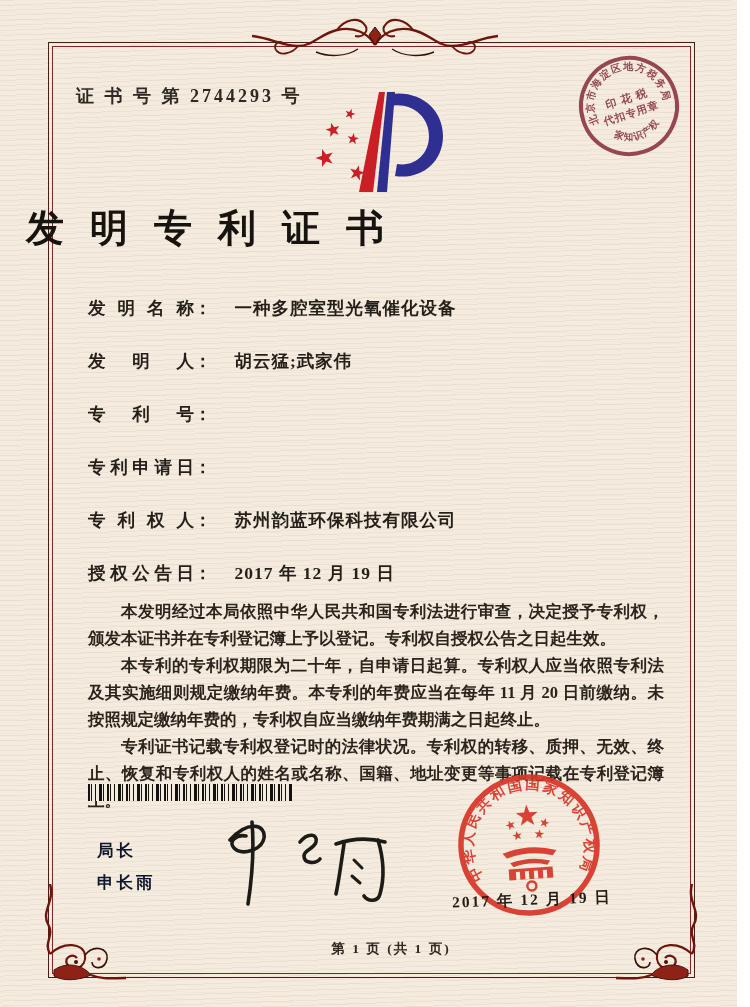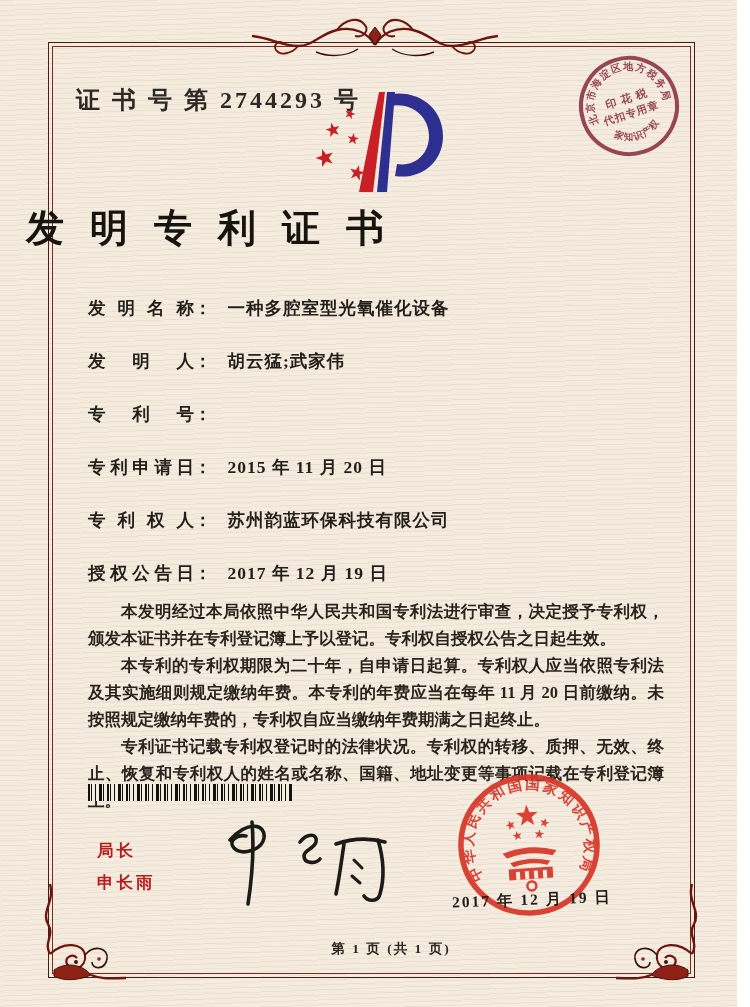--- a/index.html
+++ b/index.html
@@ -21,46 +21,46 @@
 
   
   .frame-outer{position:absolute;left:48px;top:42px;width:645px;height:934px;border:1.5px solid #43201a;}
   .frame-inner{position:absolute;inset:3px;border:1px solid #7c2a1f;}
 
   .flourish{position:absolute;pointer-events:none;}
   .flourish-top{left:252px;top:5px;width:246px;height:66px;}
   .flourish-bl{left:24px;top:884px;width:102px;height:100px;}
   .flourish-br{left:616px;top:884px;width:102px;height:100px;transform:scaleX(-1);}
 
-  .cert-no{position:absolute;left:76px;top:84px;font-size:24px;font-weight:bold;letter-spacing:3px;color:#2e2924;}
+  .cert-no{position:absolute;left:76px;top:84px;font-size:18px;font-weight:bold;letter-spacing:3px;color:#2e2924;}
 
   .logo{position:absolute;left:295px;top:88px;width:160px;height:120px;}
 
   .doc-title{
     position:absolute;left:0;top:203px;width:750px;text-align:left;
     font-size:38px;font-weight:bold;letter-spacing:26px;text-indent:26px;color:#17130f;
   }
 
   .fields{position:absolute;left:88px;top:296px;width:580px;display:flex;flex-direction:column;gap:31px;}
   .field-row{display:flex;align-items:baseline;height:22px;font-size:17.5px;font-weight:bold;color:#241f19;}
   .field-label{display:inline-block;width:106px;text-align:justify;text-align-last:justify;}
   .field-colon{margin:0 2px 0 0;}
-  .field-value{margin-left:14px;letter-spacing:1px;white-space:nowrap;}
+  .field-value{margin-left:21px;letter-spacing:1px;white-space:nowrap;}
 
   .body-text{position:absolute;left:88px;top:598px;width:576px;font-size:16.5px;line-height:27px;
     text-align:justify;color:#2a241d;font-weight:600;}
   .body-text p{margin:0;text-indent:2em;}
 
   .barcode{position:absolute;left:88px;top:784px;width:205px;height:17px;
     background:repeating-linear-gradient(90deg,
       #14110e 0 2px, #f3ecdf 2px 3px, #14110e 3px 4px, #f3ecdf 4px 7px,
       #14110e 7px 8px, #f3ecdf 8px 11px, #14110e 11px 14px, #f3ecdf 14px 15px,
       #14110e 15px 16px, #f3ecdf 16px 19px);}
 
-  .director{position:absolute;left:97px;top:840px;font-size:16.5px;font-weight:bold;color:#b91c1c;}
+  .director{position:absolute;left:97px;top:840px;font-size:16.5px;font-weight:bold;color:#0f172a;}
   .director .row{letter-spacing:3px;margin-bottom:10px;}
   .signature{position:absolute;left:208px;top:812px;width:185px;height:100px;}
 
   
   .seal{position:absolute;left:456px;top:772px;width:146px;height:146px;opacity:.93;transform:rotate(-4deg);}
   .seal-date{position:absolute;left:452px;top:889px;width:200px;font-size:15.5px;font-weight:bold;
     letter-spacing:2px;color:#231c14;transform:rotate(-2deg);white-space:nowrap;}
 
   
   .tax-stamp{position:absolute;left:577px;top:54px;width:104px;height:104px;transform:rotate(-18deg);opacity:.92;}
@@ -145,21 +145,20 @@
       <span class="field-colon">：</span>
     <span class="field-value">胡云猛;武家伟</span>
   </div>
   <div class="field-row">
     <span class="field-label">专利号</span>
       <span class="field-colon">：</span>
   </div>
   <div class="field-row">
     <span class="field-label">专利申请日</span>
       <span class="field-colon">：</span>
-    <span class="field-value">2015 年 11 月 20 日</span>
   </div>
   <div class="field-row">
     <span class="field-label">专利权人</span>
       <span class="field-colon">：</span>
     <span class="field-value">苏州韵蓝环保科技有限公司</span>
   </div>
   <div class="field-row">
     <span class="field-label">授权公告日</span>
       <span class="field-colon">：</span>
     <span class="field-value">2017 年 12 月 19 日</span>

